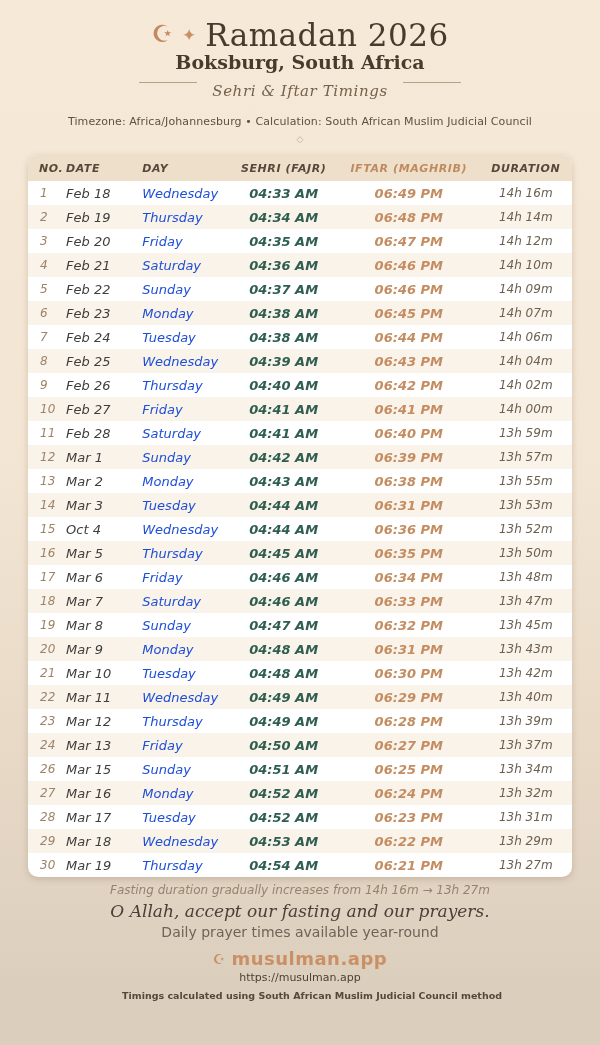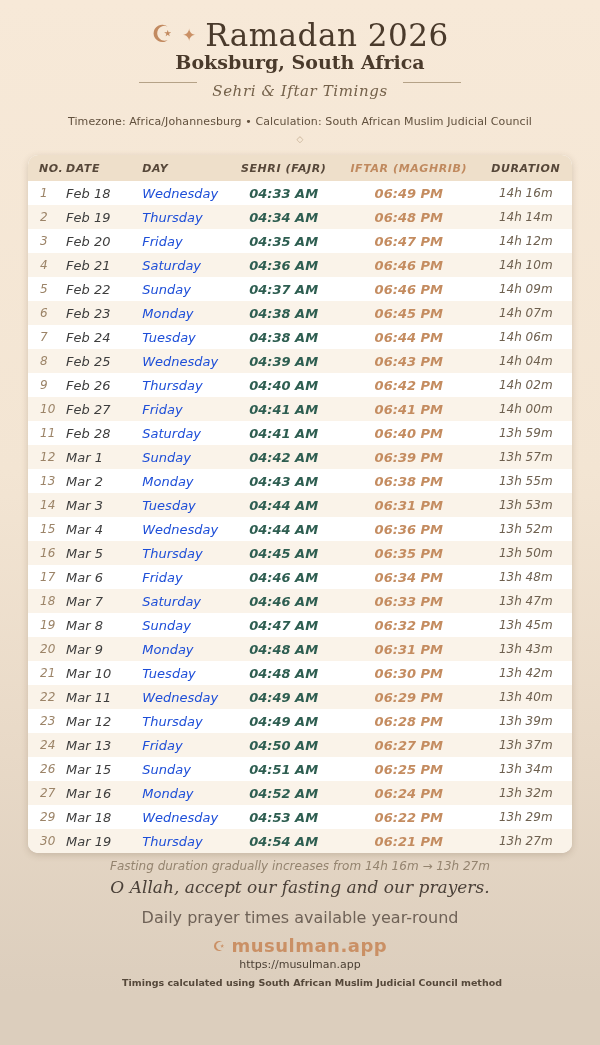--- a/index.html
+++ b/index.html
@@ -52,21 +52,21 @@
   td.col-day { color:#1d4ed8; text-align:left;margin-top:48px; }
   td.col-sehri { color:var(--sehri-teal,#2e5e51); font-weight:bold; text-align:center; }
   td.col-iftar { color:var(--iftar-tan,#c48c60); font-weight:bold; text-align:center; }
   td.col-duration { color:#6e604f; font-size:12px; text-align:center; }
   
   .note { margin-top:6px; font-style:italic; font-size:12px; color:#94846f; }
   .dua {
     margin-top:4px; font-family:"DejaVu Serif","Liberation Serif",serif;
     font-style:italic; font-size:17px; color:#4a4038;
   }
-  .availability { margin-top:11px; font-size:16px; color:#6f6257; }
+  .availability { margin-top:3px; font-size:14px; color:#6f6257; }
   .brand-row { margin-top:8px; display:flex; justify-content:center; align-items:center; gap:6px; }
   .brand-icon { font-size:14px; color:var(--accent-tan,#ca9065); }
   .brand-name { font-size:18px; font-weight:bold; color:var(--accent-tan,#ca9065); letter-spacing:0.5px; }
   .url { margin-top:2px; font-size:11px; color:#4a3f33; }
   .method { margin-top:6px; font-size:9.5px; font-weight:600; color:#55483a;padding-left:24px; }
 </style>
 </head>
 <body>
 
 <div class="page">
@@ -215,21 +215,21 @@
           <tr>
             <td class="col-no">14</td>
             <td class="col-date">Mar 3</td>
             <td class="col-day">Tuesday</td>
             <td class="col-sehri">04:44 AM</td>
             <td class="col-iftar">06:31 PM</td>
             <td class="col-duration">13h 53m</td>
           </tr>
           <tr>
             <td class="col-no">15</td>
-            <td class="col-date">Mar 4</td>
+            <td class="col-date">Oct 4</td>
             <td class="col-day">Wednesday</td>
             <td class="col-sehri">04:44 AM</td>
             <td class="col-iftar">06:36 PM</td>
             <td class="col-duration">13h 52m</td>
           </tr>
           <tr>
             <td class="col-no">16</td>
             <td class="col-date">Mar 5</td>
             <td class="col-day">Thursday</td>
             <td class="col-sehri">04:45 AM</td>
@@ -308,20 +308,28 @@
             <td class="col-iftar">06:25 PM</td>
             <td class="col-duration">13h 34m</td>
           </tr>
           <tr>
             <td class="col-no">27</td>
             <td class="col-date">Mar 16</td>
             <td class="col-day">Monday</td>
             <td class="col-sehri">04:52 AM</td>
             <td class="col-iftar">06:24 PM</td>
             <td class="col-duration">13h 32m</td>
+          </tr>
+          <tr>
+            <td class="col-no">28</td>
+            <td class="col-date">Mar 17</td>
+            <td class="col-day">Tuesday</td>
+            <td class="col-sehri">04:52 AM</td>
+            <td class="col-iftar">06:23 PM</td>
+            <td class="col-duration">13h 31m</td>
           </tr>
           <tr>
             <td class="col-no">29</td>
             <td class="col-date">Mar 18</td>
             <td class="col-day">Wednesday</td>
             <td class="col-sehri">04:53 AM</td>
             <td class="col-iftar">06:22 PM</td>
             <td class="col-duration">13h 29m</td>
           </tr>
           <tr>

